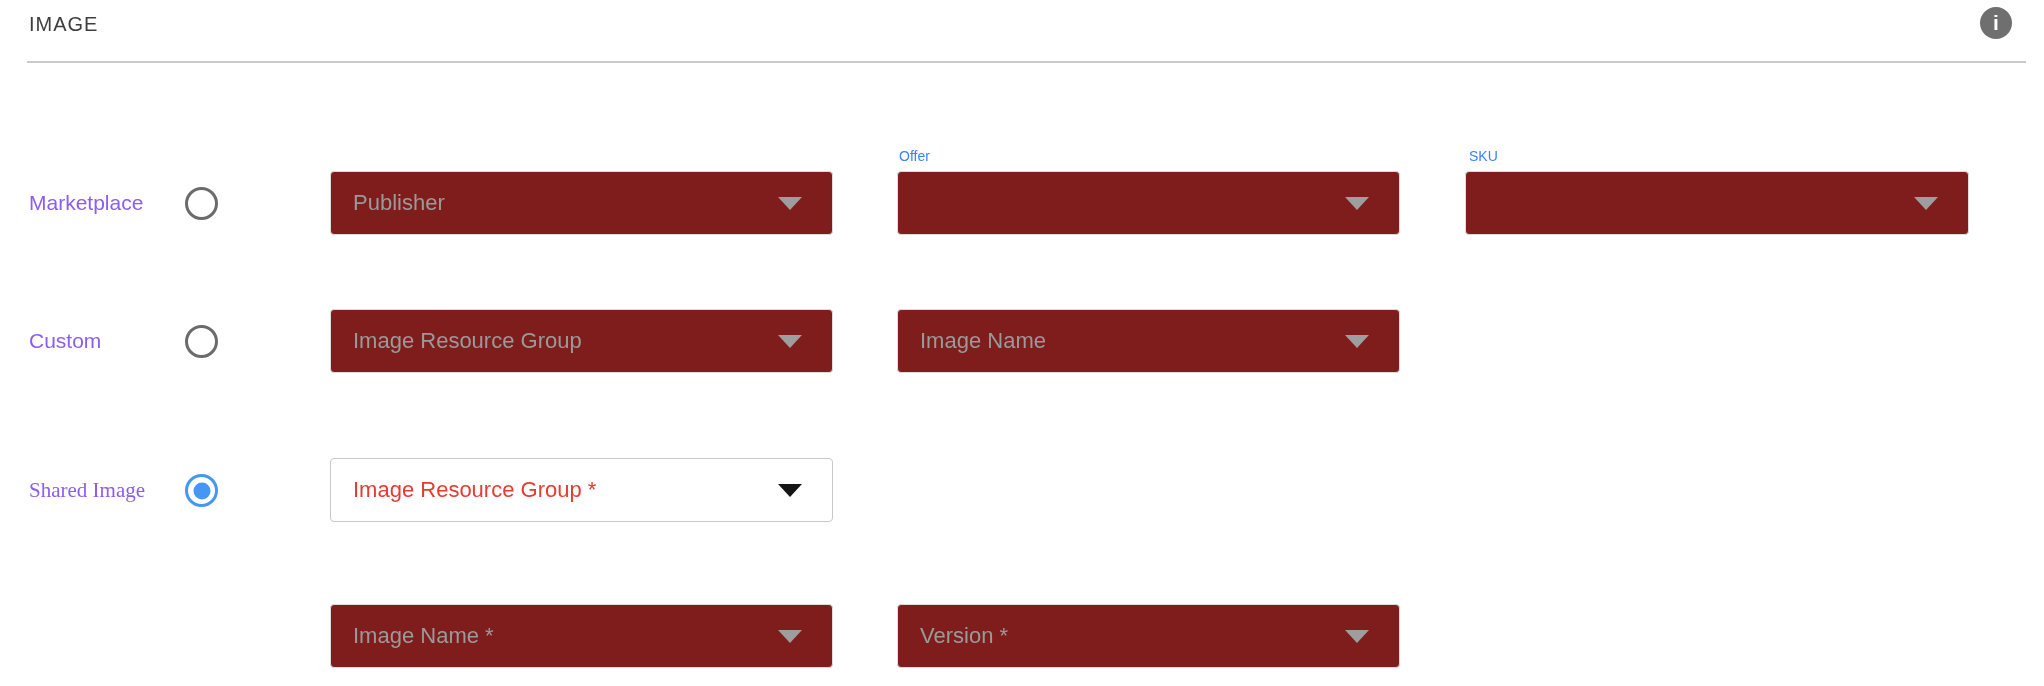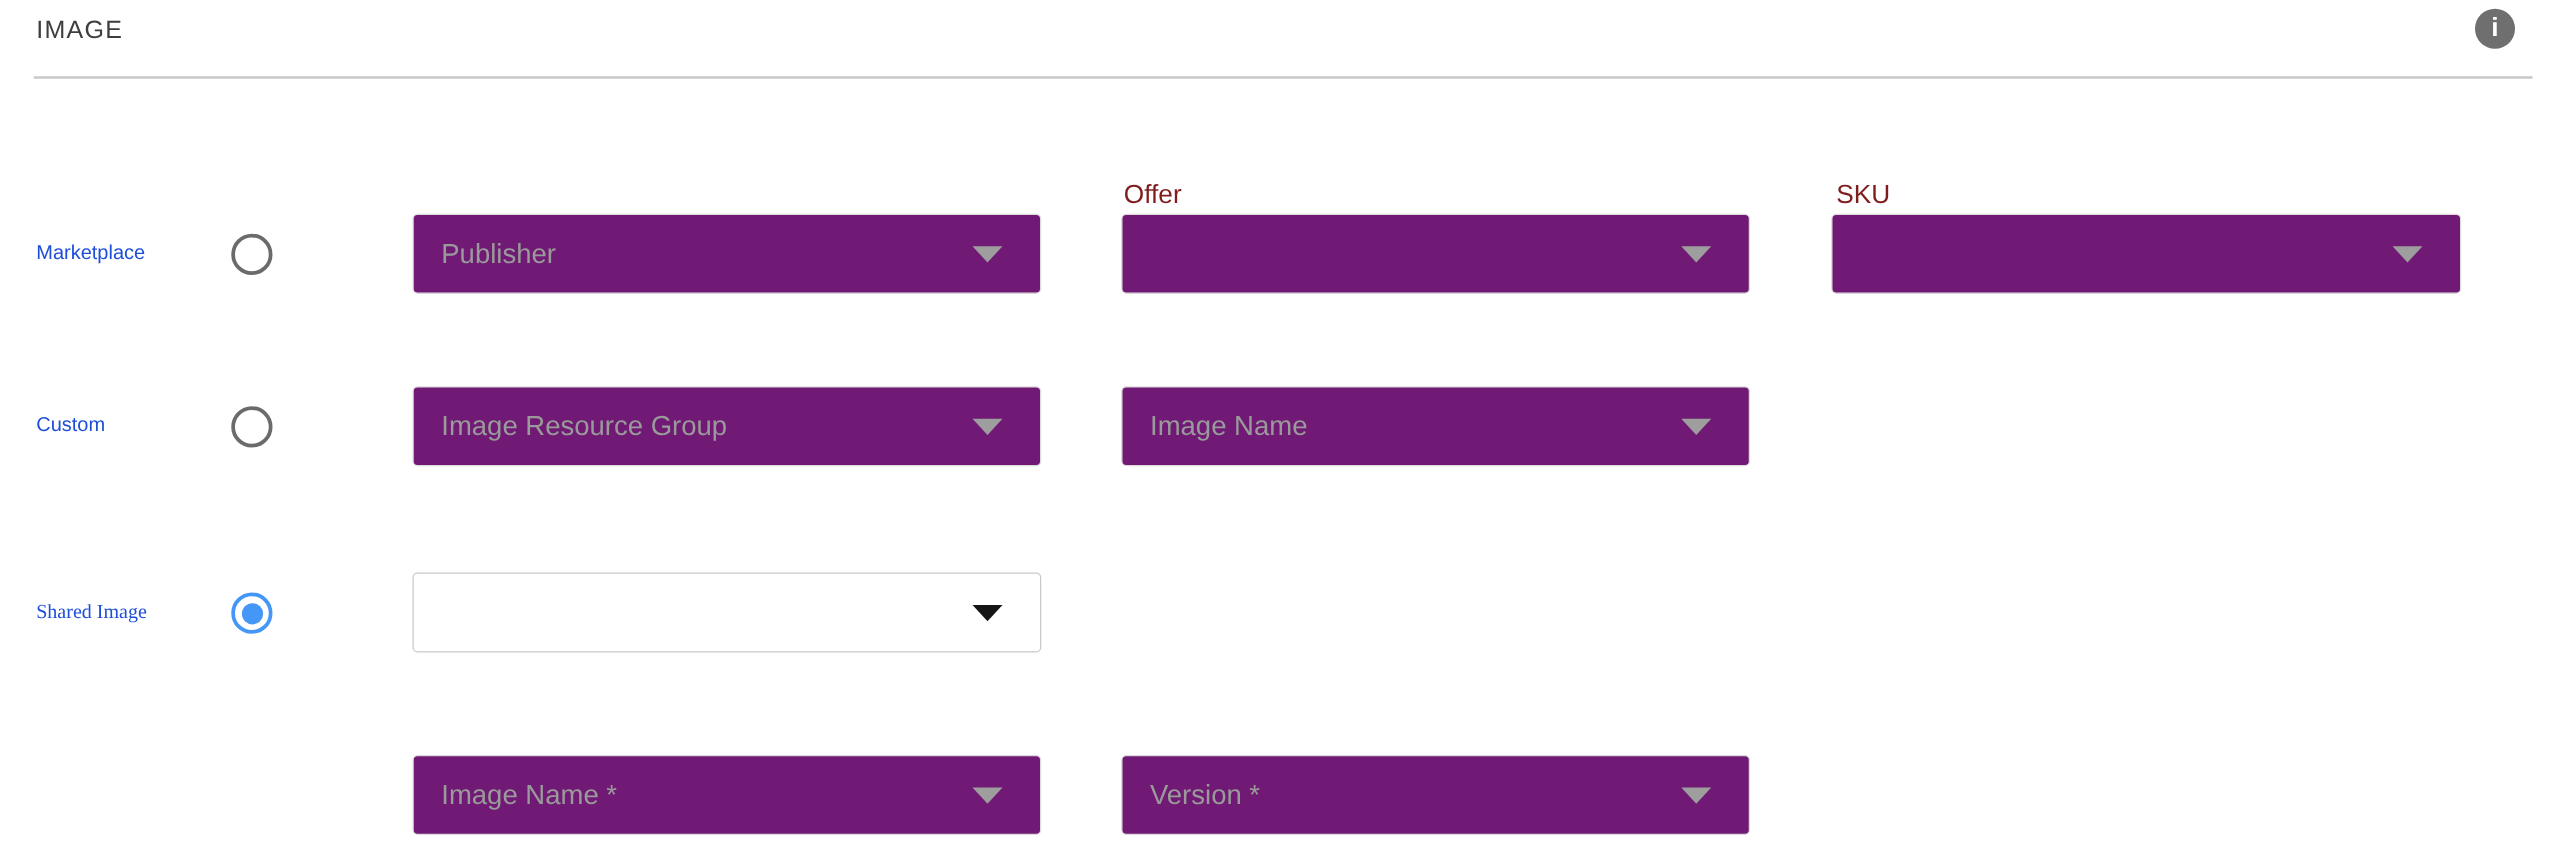--- a/index.html
+++ b/index.html
@@ -13,47 +13,47 @@
   }
   .divider{
     position:absolute;left:27px;width:1999px;top:61px;height:2px;background:#c9c9c9;
   }
   .info-icon{
     position:absolute;left:1980px;top:7px;width:32px;height:32px;border-radius:50%;
     background:#6f6f6f;color:#ffffff;display:flex;align-items:center;justify-content:center;
     font-size:21px;font-weight:700;cursor:pointer;
   }
   .opt-label{
-    position:absolute;left:29px;font-size:16px;line-height:28px;color:#1d4ed8;
+    position:absolute;left:29px;font-size:21px;line-height:28px;color:#8b5cf6;
   }
   .radio{
     position:absolute;left:185px;width:33px;height:33px;box-sizing:border-box;
     border:3px solid #6b6b6b;border-radius:50%;background:#fff;cursor:pointer;
   }
   .radio--selected{border-color:#4496f7;}
   .radio--selected::after{
     content:"";position:absolute;left:50%;top:50%;transform:translate(-50%,-50%);
     width:17px;height:17px;border-radius:50%;background:#4496f7;
   }
   .dd{
     position:absolute;height:64px;width:503px;box-sizing:border-box;
-    background:#701a75;border:1px solid #dcdcdc;border-radius:4px;
+    background:#7f1d1d;border:1px solid #dcdcdc;border-radius:4px;
     display:flex;align-items:center;padding:0 62px 0 22px;
     font-size:22px;color:#9a9a9a;cursor:pointer;
   }
   .dd .dd-text{white-space:nowrap;overflow:hidden;}
   .dd .arrow{
     position:absolute;right:30px;top:50%;margin-top:-6px;width:0;height:0;
     border-left:12px solid transparent;border-right:12px solid transparent;
     border-top:13px solid #9e9e9e;
   }
   .dd--active{background:#ffffff;border-color:#c9c9c9;color:#e53b30;}
   .dd--active .arrow{border-top-color:#151515;}
   .field-label{
-    position:absolute;top:144px;font-size:21px;line-height:24px;color:#7f1d1d;
+    position:absolute;top:144px;font-size:14px;line-height:24px;color:#3b82f6;
   }
   
   .col1{left:330px;} .col2{left:897px;} .col3{left:1465px;width:504px;}
   .row1{top:171px;} .row2{top:309px;} .row3{top:458px;} .row4{top:604px;}
 </style>
 </head>
 <body>
 
 <div class="page">
 
@@ -92,20 +92,21 @@
   </div>
   <div class="dd row2 col1">
     <span class="dd-text">Image Resource Group</span>
     <span class="arrow"></span>
   </div>
 
   <div class="opt-label" style="top:476px;font-family:Liberation Serif, serif;">Shared Image</div>
   <div class="radio radio--selected" style="top:474px;"></div>
 
   <div class="dd dd--active row3 col1">
+    <span class="dd-text">Image Resource Group *</span>
     <span class="arrow"></span>
   </div>
 
   <div class="dd row4 col1">
     <span class="dd-text">Image Name *</span>
     <span class="arrow"></span>
   </div>
   <div class="dd row4 col2">
     <span class="dd-text">Version *</span>
     <span class="arrow"></span>

